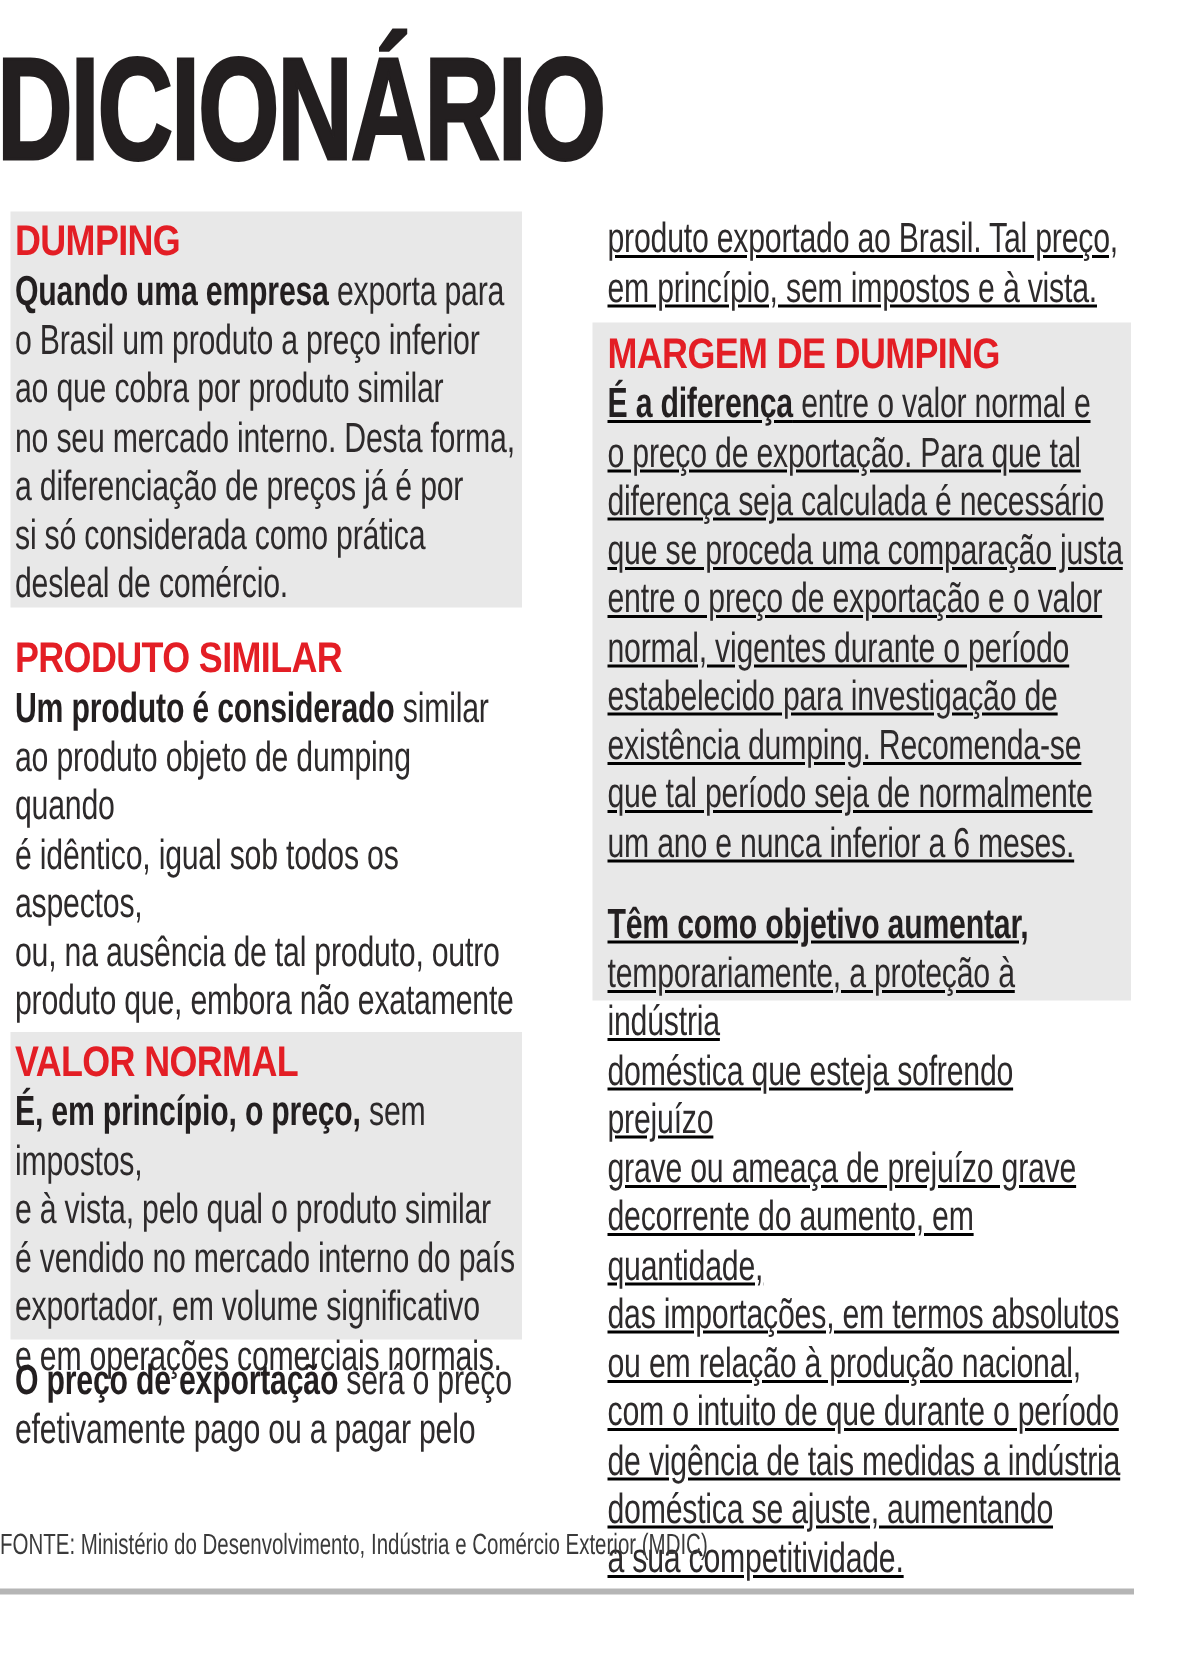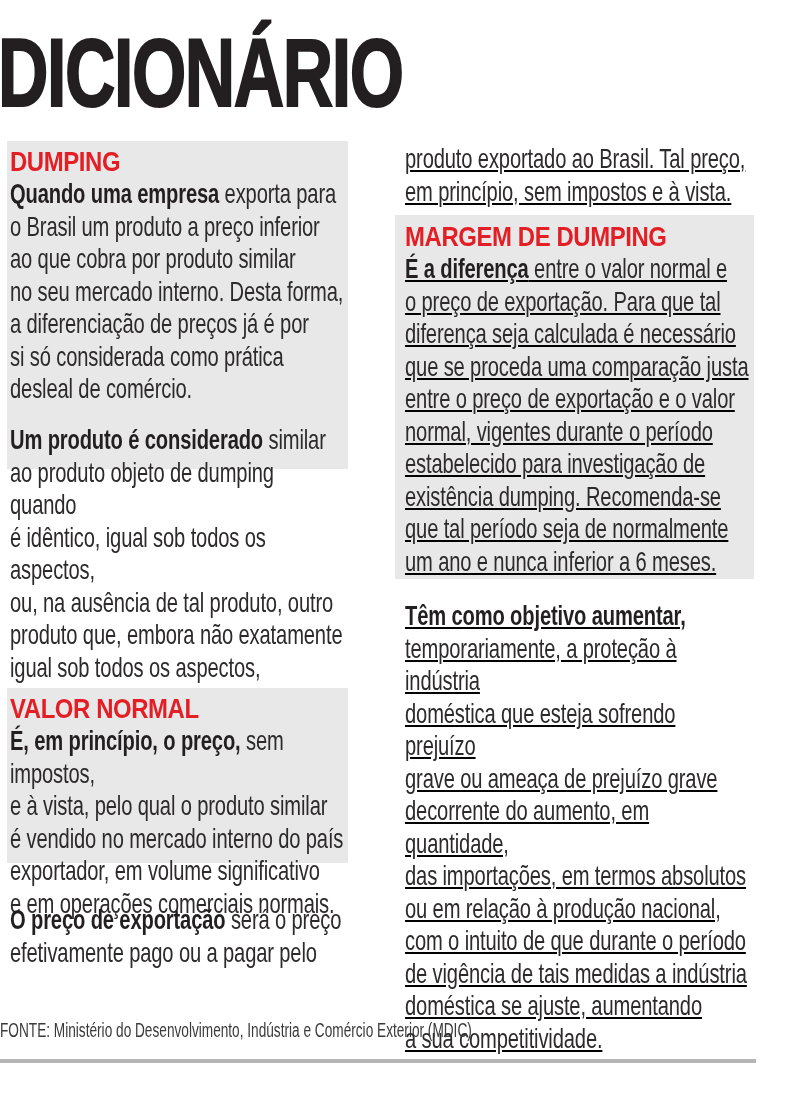--- a/index.html
+++ b/index.html
@@ -58,26 +58,26 @@
     color: #2d2a2b;
     white-space: pre-line;
     transform: scaleX(0.72);
     transform-origin: 0 0;
     width: 139%;
     letter-spacing: -0.2px;
   }
   .body b { font-weight: bold; color: #231f20; }
 
   
-  .sec-dumping   { top: 141px; height: 328px; }
+  .sec-dumping   { top: 141px; height: 264px; }
   .sec-produto   { top: 419px; }
-  .sec-valor     { top: 688px; height: 175px; }
+  .sec-valor     { top: 688px; height: 205px; }
   .sec-preco     { top: 899px; }
   .sec-cont      { top: 137px; }
-  .sec-margem    { top: 215px; height: 364px; }
+  .sec-margem    { top: 215px; height: 452px; }
   .sec-medidas   { top: 594px; }
 
   .source-line {
     position: absolute;
     left: 0; top: 1018px;
     margin: 0;
     font-size: 19.5px;
     line-height: 24px;
     color: #3a3a3a;
     white-space: nowrap;
@@ -106,20 +106,21 @@
       <p class="body"><b>Quando uma empresa</b><span> exporta para
 o Brasil um produto a preço inferior
 ao que cobra por produto similar
 no seu mercado interno. Desta forma,
 a diferenciação de preços já é por
 si só considerada como prática
 desleal de comércio.</span></p>
     </section>
 
     <section class="sec sec-produto">
+      <h2 class="head"><span class="squeeze">PRODUTO SIMILAR</span></h2>
       <p class="body"><b>Um produto é considerado</b><span> similar
 ao produto objeto de dumping quando
 é idêntico, igual sob todos os aspectos,
 ou, na ausência de tal produto, outro
 produto que, embora não exatamente
 igual sob todos os aspectos,
 apresente características muito.</span></p>
     </section>
 
     <section class="sec gray sec-valor">

